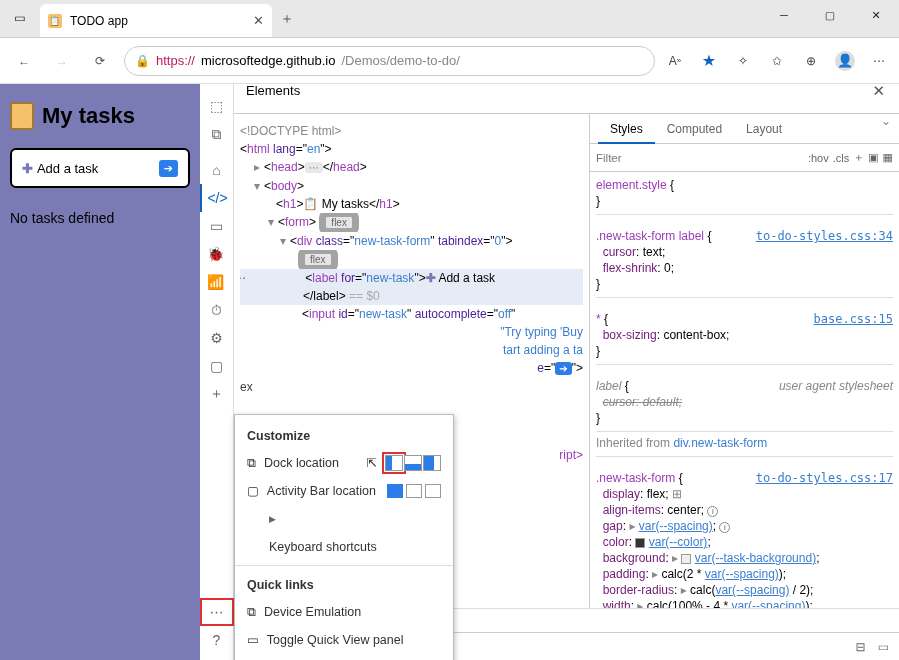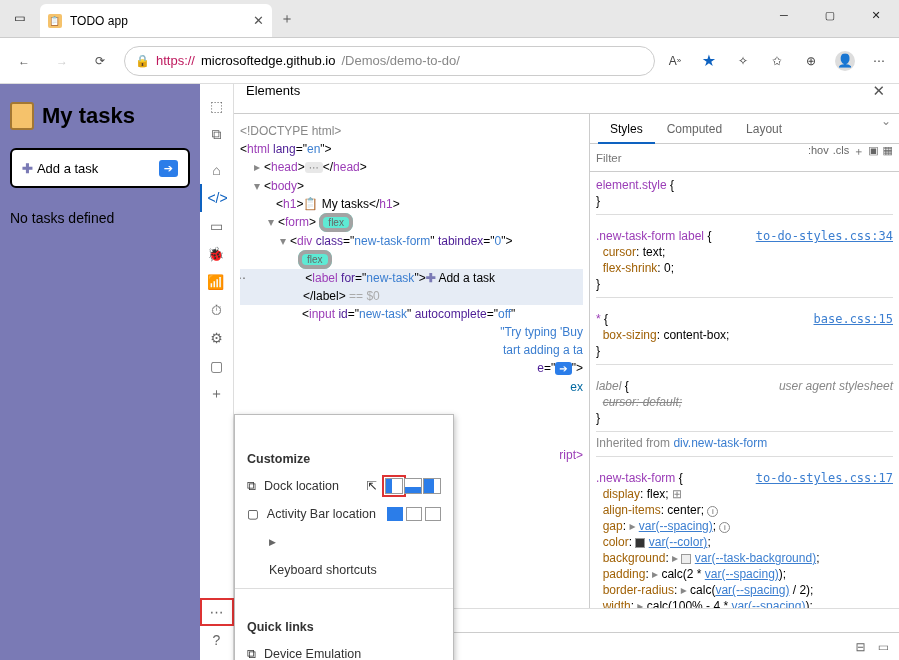--- a/index.html
+++ b/index.html
@@ -49,57 +49,57 @@
 
 .dt-body { display: flex; flex: 1; min-height: 0; }
 .elements-panel { flex: 1; padding: 8px 6px 0; font-family: Consolas, monospace; font-size: 12px; line-height: 18px; position: relative; min-width: 0; }
 .tag { color: #9b3db7; }
 .attr { color: #4c1d95; }
 .val { color: #3b7ed0; }
 .elements-panel .row { white-space: nowrap; overflow: hidden; }
 .arrow-tri { color: #888; display: inline-block; width: 10px; }
 .pill { background: #e8e8e8; border-radius: 3px; padding: 0 4px; color: #777; font-size: 10px; }
 .highlight-row { background: #e6ecf5; }
-.flex-badge { background: #5eead4; border: 4px solid #a3a3a3; border-radius: 8px; padding: 0 5px; font-size: 10px; color: #666; }
+.flex-badge { background: #e5e5e5; border: 7px solid #a3a3a3; border-radius: 8px; padding: 0 5px; font-size: 10px; color: #666; }
 .dots-left { position: absolute; left: -6px; color: #666; }
 .add-icon-inl { color: #7a7ab5; font-weight: bold; }
 
 .breadcrumb { height: 24px; border-top: 1px solid #ddd; display: flex; align-items: center; padding-left: 8px; gap: 10px; font-size: 12px; color: #666; }
 .breadcrumb .sel { background: #e6ecf5; padding: 2px 7px; border-radius: 3px; }
 
 
 .customize-menu { position: absolute; left: 0; top: 300px; width: 220px; background: #fff; border: 1px solid #bbb; box-shadow: 1px 2px 6px rgba(0,0,0,0.25); padding: 6px 0; font-size: 12.5px; color: #333; z-index: 5; }
-.cm-header { padding: 6px 12px 4px; font-weight: bold; margin-top: 23px; }
+.cm-header { padding: 6px 12px 4px; font-weight: bold; }
 .cm-row { display: flex; align-items: center; padding: 5px 12px; gap: 8px; }
 .cm-row .lbl { flex: 1; }
 .dock-opts { display: flex; gap: 1px; }
 .dock-opt { width: 18px; height: 16px; border: 1px solid #999; background: #fff; display: flex; }
 .dock-opt > div { background: #2b7de9; }
 .dock-opt.sel { outline: 2px solid #d33; outline-offset: 1px; }
 .ab-opts { display: flex; gap: 3px; }
 .ab-opt { width: 16px; height: 14px; border: 1px solid #999; }
 .ab-opt.sel { background: #2b7de9; border-color: #2b7de9; }
 .cm-divider { height: 1px; background: #ddd; margin: 4px 0; }
 .cm-arrow { font-size: 9px; color: #666; }
 
 
 .styles-panel { width: 310px; border-left: 1px solid #ccc; display: flex; flex-direction: column; font-family: Consolas, monospace; font-size: 12px; }
 .sp-tabs { height: 30px; display: flex; align-items: flex-start; border-bottom: 1px solid #ccc; padding: 0 8px; }
 .sp-tab { padding: 0 12px; height: 30px; line-height: 30px; color: #666; font-size: 12px; font-family: "Segoe UI", sans-serif; }
 .sp-tab.active { border-bottom: 2px solid #0e62c0; color: #000; }
 .sp-tabmore { margin-left: auto; font-size: 12px; color: #888; }
-.sp-filterbar { height: 28px; border-bottom: 1px solid #ccc; display: flex; padding: 0 6px; gap: 4px; font-family: "Segoe UI", sans-serif; }
+.sp-filterbar { height: 28px; border-bottom: 1px solid #ccc; display: flex; align-items: center; padding: 0 6px; gap: 4px; font-family: "Segoe UI", sans-serif; }
 .sp-filter { flex: 1; border: none; font-size: 11.5px; color: #999; }
 .sp-chip { font-size: 11px; color: #666; }
 .sp-rules { flex: 1; overflow: hidden; padding: 2px 6px 0 6px; line-height: 16px; }
 .rule-block { border-bottom: 1px solid #ddd; padding: 3px 0 5px; }
 .rule-head { display: flex; justify-content: space-between; margin-top: 10px; }
 .selector { color: #9b3db7; }
 .src-link { color: #3b7ed0; text-decoration: underline; font-family: Consolas,monospace; }
-.prop { color: #a16207; }
+.prop { color: #701a75; }
 .pval { }
 .calc { color: #888; }
 .css-var { color: #3b7ed0; text-decoration: underline; }
 .ua-note { color: #888; font-style: italic; }
 .inherit { color: #888; font-family: "Segoe UI", sans-serif; }
 .inherit a { color: #3b7ed0; }
 .mini-swatch { display: inline-block; width: 10px; height: 10px; border: 1px solid #999; background: #333; vertical-align: middle; }
 .mini-swatch.light { background: #eee; }
 .info-circ { display:inline-block; width:11px; height:11px; border:1px solid #888; border-radius:50%; font-size:8px; line-height:10px; text-align:center; color:#666; }
 
@@ -194,21 +194,21 @@
         <div class="row" style="padding-left:36px">&lt;<span class="tag">h1</span>&gt;<span style="font-size:12px">📋</span><span> My tasks</span>&lt;/<span class="tag">h1</span>&gt;</div>
         <div class="row" style="padding-left:28px"><span class="arrow-tri">▾</span>&lt;<span class="tag">form</span>&gt; <span class="flex-badge">flex</span></div>
         <div class="row" style="padding-left:40px"><span class="arrow-tri">▾</span>&lt;<span class="tag">div</span> <span class="attr">class</span>="<span class="val">new-task-form</span>" <span class="attr">tabindex</span>="<span class="val">0</span>"&gt;</div>
         <div class="row" style="padding-left:58px"><span class="flex-badge">flex</span></div>
         <div class="row highlight-row" style="padding-left:62px; position:relative;"><span class="dots-left">⋯</span>&nbsp;&lt;<span class="tag">label</span> <span class="attr">for</span>="<span class="val">new-task</span>"&gt;<span class="add-icon-inl">✚</span><span> Add a task</span></div>
         <div class="row highlight-row" style="padding-left:63px"><span>&lt;/label&gt;</span> <span style="color:#aaa">== $0</span></div>
         <div class="row" style="padding-left:62px">&lt;<span class="tag">input</span> <span class="attr">id</span>="<span class="val">new-task</span>" <span class="attr">autocomplete</span>="<span class="val">off</span>"</div>
         <div class="row" style="padding-left:62px;text-align:right"><span class="val">"Try typing 'Buy</span></div>
         <div class="row" style="padding-left:62px;text-align:right"><span class="val">tart adding a ta</span></div>
         <div class="row" style="padding-left:62px;text-align:right"><span class="attr">e</span>="<span style="background:#2b7de9;color:#fff;border-radius:3px;padding:1px 4px;font-size:10px">➔</span>"&gt;</div>
-        <div class="row" style="text-align:right;color:#0369a1">ex</div>
+        <div class="row" style="text-align:left;color:#404040">ex</div>
         <div style="height:50px"></div>
         <div class="row" style="padding-left:62px;text-align:right"><span class="tag">ript&gt;</span></div>
 
         <div class="customize-menu">
           <div class="cm-header">Customize</div>
           <div class="cm-row">
             <span>⧉</span>
             <span class="lbl">Dock location</span>
             <span>⇱</span>
             <div class="dock-opts">

